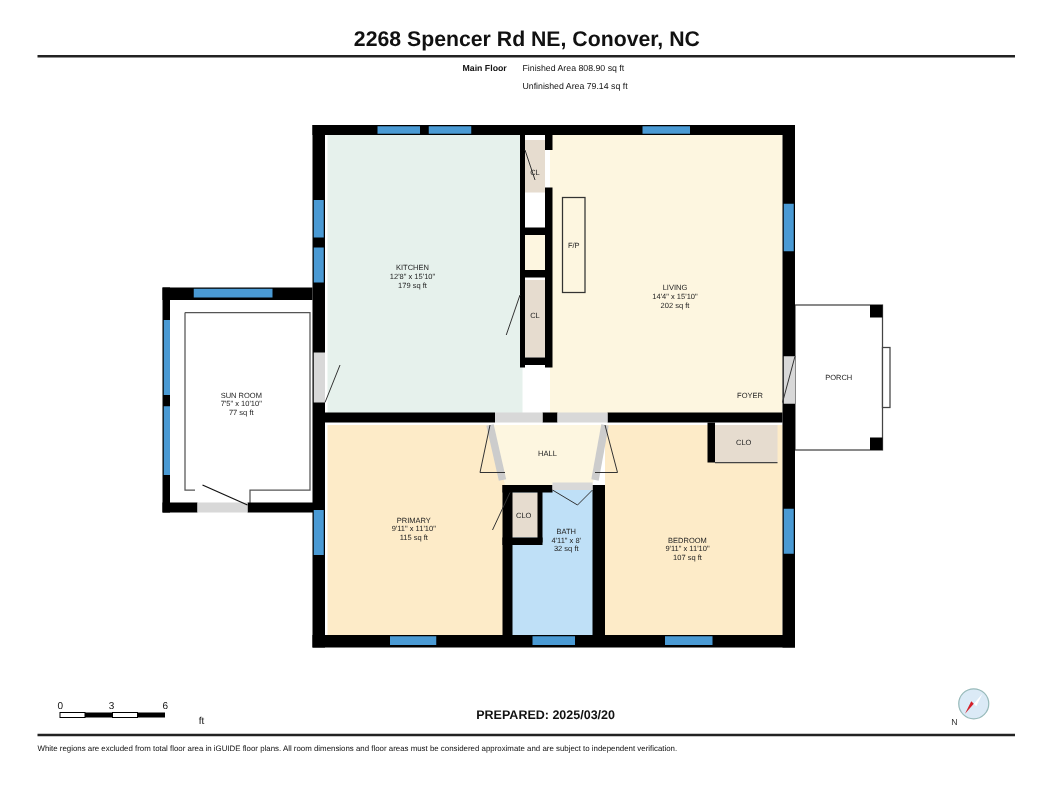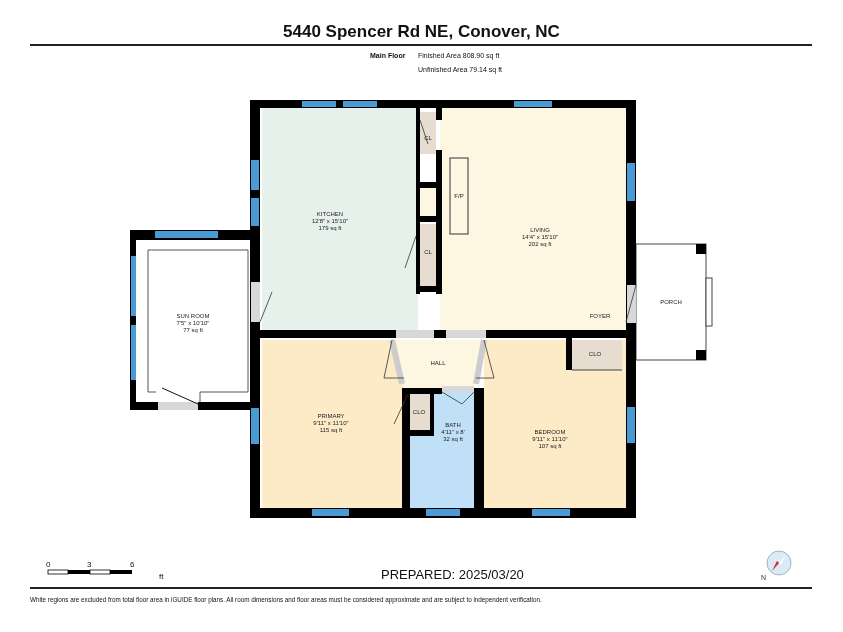--- a/index.html
+++ b/index.html
@@ -4,28 +4,28 @@
 <style>
   html, body { margin:0; padding:0; background:#ffffff; }
   body { width:843px; height:632px; position:relative; overflow:hidden; font-family:"Liberation Sans", sans-serif; color:#111; }
   .title { position:absolute; left:0; top:22px; width:843px; text-align:center; font-weight:bold; font-size:17px; }
   .rule { position:absolute; left:30px; width:782px; height:2px; background:#222; }
   .floor-label { position:absolute; left:370px; top:52px; font-size:7px; font-weight:bold; }
   .area-line { position:absolute; left:418px; font-size:7px; }
   .plan { position:absolute; left:0; top:0; }
   .room-label { font-size:6px; fill:#222; font-family:"Liberation Sans", sans-serif; text-anchor:middle; }
   .scale { position:absolute; left:46px; top:560px; font-size:8px; }
-  .prepared { position:absolute; left:381px; top:567px; font-size:13px; }
+  .prepared { position:absolute; left:381px; top:567px; font-size:10px;font-weight:bold; }
   .disclaimer { position:absolute; left:30px; top:596px; font-size:6.3px; }
   .compass { position:absolute; left:757px; top:548px; }
 </style>
 </head>
 <body>
 
-<div class="title">5440 Spencer Rd NE, Conover, NC</div>
+<div class="title">2268 Spencer Rd NE, Conover, NC</div>
 <div class="rule" style="top:44px;"></div>
 <div class="floor-label">Main Floor</div>
 <div class="area-line" style="top:52px;">Finished Area 808.90 sq ft</div>
 <div class="area-line" style="top:66px;">Unfinished Area 79.14 sq ft</div>
 
 <svg class="plan" width="843" height="632">
 
   <rect x="262" y="108" width="156" height="224" fill="#e6f1ec"></rect>
   <rect x="440" y="108" width="186" height="224" fill="#fdf6e0"></rect>
   <rect x="262" y="340" width="142" height="168" fill="#fdebc8"></rect>

